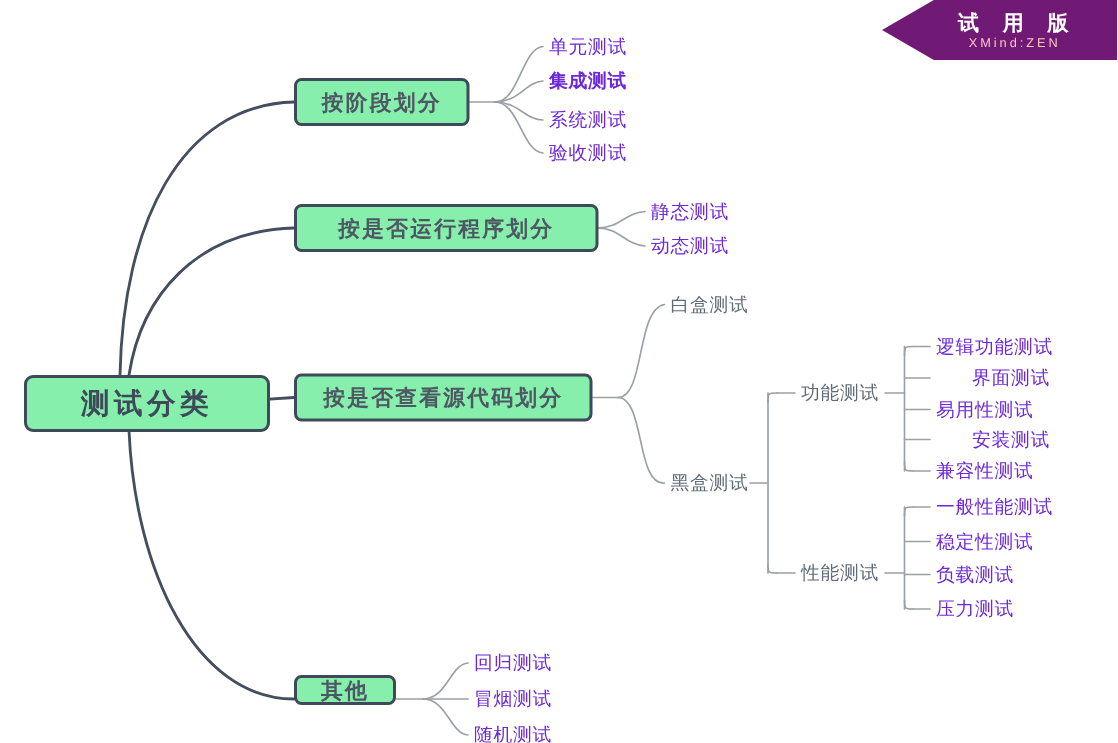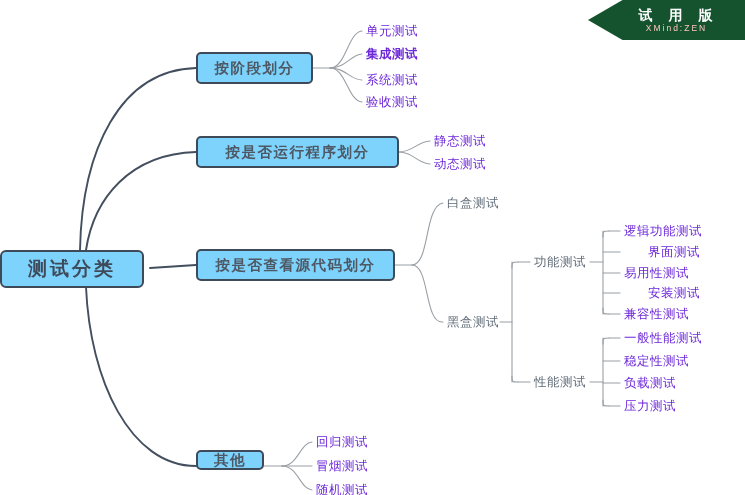--- a/index.html
+++ b/index.html
@@ -10,21 +10,21 @@
     overflow:hidden;
     position:relative;
   }
   #canvas{position:absolute;left:0;top:0;width:745px;height:495px;}
   svg.links{position:absolute;left:0;top:0;width:745px;height:495px;pointer-events:none;}
 
   
   .node{
     position:absolute;
     box-sizing:border-box;
-    background:#7dd3fc;
+    background:#86efac;
     border:2px solid #3E4A5A;
     border-radius:5px;
     display:flex;align-items:center;justify-content:center;
     color:#4A4A4A;
     white-space:nowrap;
     letter-spacing:1px;
   }
   .node.root{
     border-width:2px;
     border-radius:6px;
@@ -51,21 +51,21 @@
   }
   .leaf.mid{
     color:#5F6B77;
   }
 
   
   .ribbon{
     position:absolute;
     right:0;top:0;
     width:157px;height:40px;
-    background:#14532d;
+    background:#701a75;
     -webkit-clip-path:polygon(22% 0,100% 0,100% 100%,22% 100%,0 50%);
     clip-path:polygon(22% 0,100% 0,100% 100%,22% 100%,0 50%);
     display:flex;flex-direction:column;
     align-items:center;justify-content:center;
     padding-left:18px;box-sizing:border-box;
   }
   .ribbon .r1{
     color:#ffffff;font-size:14px;font-weight:bold;
     letter-spacing:6px;line-height:16px;
     text-indent:6px;
@@ -135,21 +135,21 @@
       <path d="M603,383 L620,383"></path>
       <path d="M609,406 L620,406"></path>
 
       <path d="M264,466 L282,466"></path>
       <path d="M282,466 C298,466 300,443 312,442"></path>
       <path d="M282,466 C298,466 302,466 312,466"></path>
       <path d="M282,466 C298,466 300,489 312,490"></path>
     </g>
   </svg>
 
-  <div class="node root" style="left:0;top:250px;width:144px;height:38px;">
+  <div class="node root" style="left:16px;top:250px;width:164px;height:38px;">
     <span>测试分类</span>
   </div>
 
   <div class="node branch" style="left:196px;top:52px;width:117px;height:32px;">
     <span>按阶段划分</span>
   </div>
 
   <div class="node branch" style="left:196px;top:136px;width:203px;height:32px;">
     <span>按是否运行程序划分</span>
   </div>

